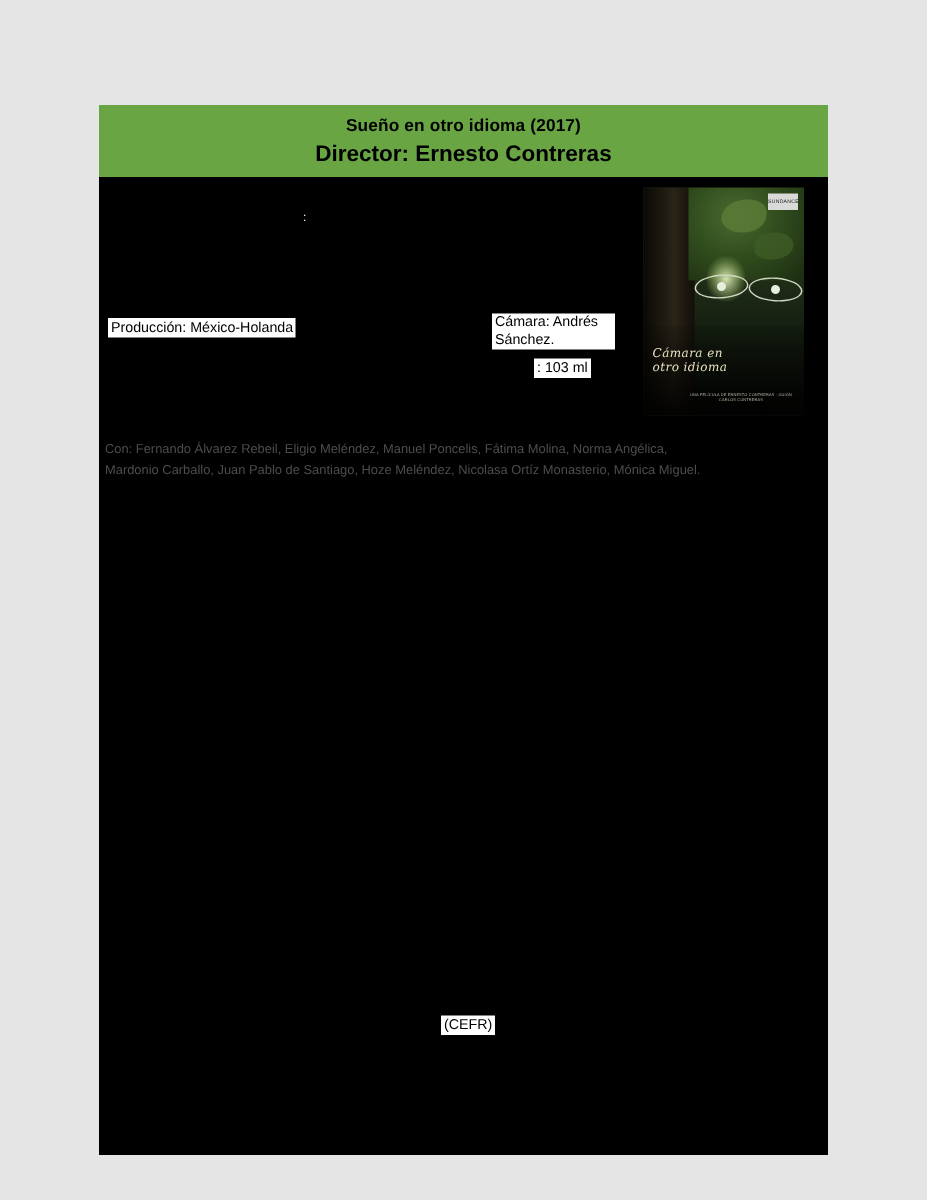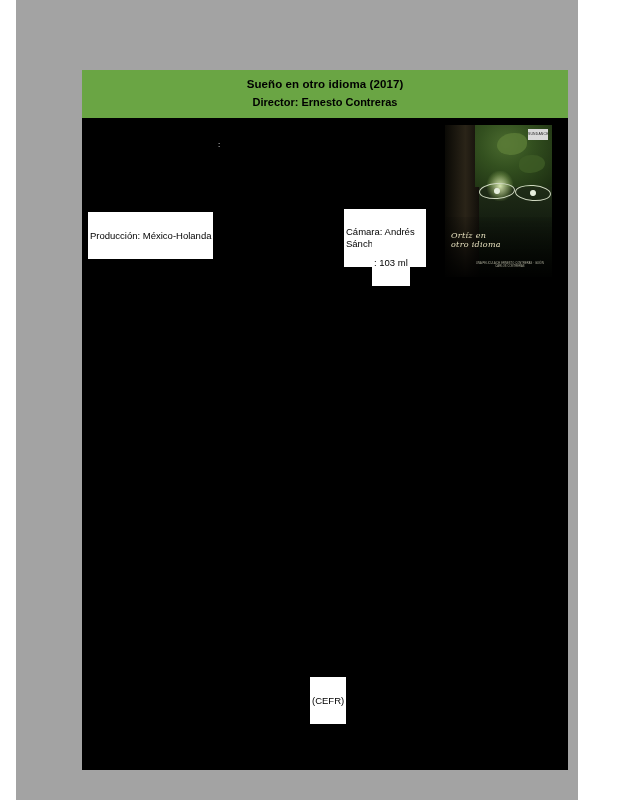--- a/index.html
+++ b/index.html
@@ -9,24 +9,24 @@
   }
   body {
     width: 618px;
     height: 800px;
     font-family: "Liberation Sans", sans-serif;
     position: relative;
     overflow: hidden;
   }
   .page {
     position: absolute;
-    left: 16px; top: 0;
-    width: 562px;
+    left: 0; top: 0;
+    width: 618px;
     height: 800px;
-    background: #a3a3a3;
+    background: #e5e5e5;
   }
   
   .content-block {
     position: absolute;
     left: 66px;
     top: 70px;
     width: 486px;
     height: 700px;
     background: #000000;
   }
@@ -43,21 +43,21 @@
     padding-top: 6px;
     box-sizing: border-box;
   }
   .header-title {
     font-size: 11.5px;
     font-weight: bold;
     line-height: 16px;
     letter-spacing: 0.1px;
   }
   .header-director {
-    font-size: 11px;
+    font-size: 15px;
     font-weight: bold;
     line-height: 15px;
     margin-top: 3px;
   }
   
   .poster {
     position: absolute;
     left: 363px;
     top: 55px;
     width: 107px;
@@ -155,21 +155,21 @@
     letter-spacing: .1px;
   }
   
   .txt {
     position: absolute;
     color: #000000;
     background: #ffffff;
     font-size: 9.5px;
     line-height: 13px;
     white-space: pre;
-    padding: 17px 2px;
+    padding: 0 2px;
     box-sizing: border-box;
   }
   .colon-mark {
     position: absolute;
     left: 136px;
     top: 70px;
     color: #ffffff;
     font-size: 8px;
     line-height: 10px;
   }
@@ -218,29 +218,31 @@
       <div class="glow"></div>
       <div class="eye left">
         <div class="pupil"></div>
       </div>
       <div class="eye right">
         <div class="pupil"></div>
       </div>
       <div class="dark-bottom"></div>
       <div class="fest-badge">SUNDANCE</div>
       <div class="title-art">
-        <div>Ortíz en</div>
+        <div>Cámara en</div>
         <div>otro idioma</div>
       </div>
       <div class="credits-art">UNA PELÍCULA DE ERNESTO CONTRERAS  ·  GUIÓN CARLOS CONTRERAS</div>
     </div>
 
     <div class="colon-mark">:</div>
 
     <div class="txt produccion">Producción: México-Holanda</div>
     <div class="txt musica">Cámara: Andrés Sánchez.</div>
     <div class="txt duracion">: 103 ml</div>
 
+    <div class="cast">Con: Fernando Álvarez Rebeil, Eligio Meléndez, Manuel Poncelis, Fátima Molina, Norma Angélica,
+Mardonio Carballo, Juan Pablo de Santiago, Hoze Meléndez, Nicolasa Ortíz Monasterio, Mónica Miguel.</div>
 
     <div class="txt cefr-right">(CEFR)</div>
 
   </div>
 </div>
 
 </body></html>

